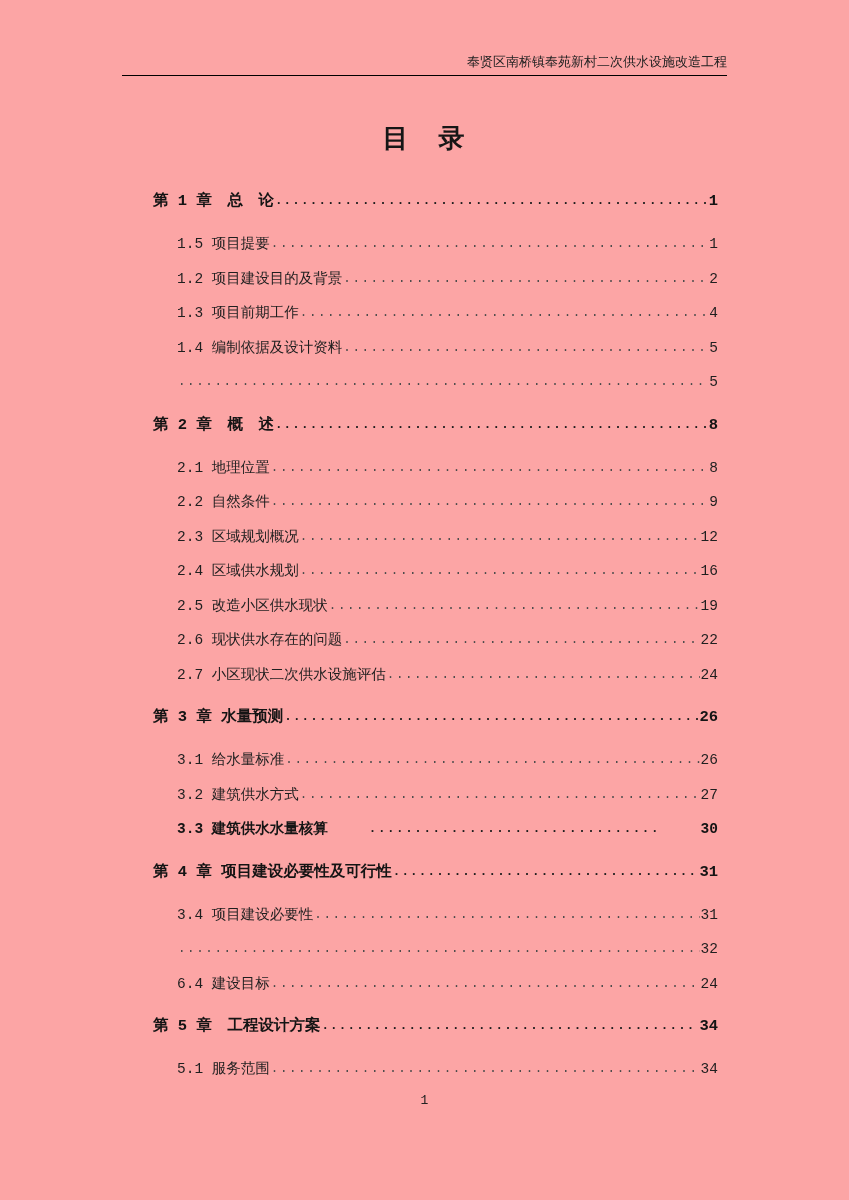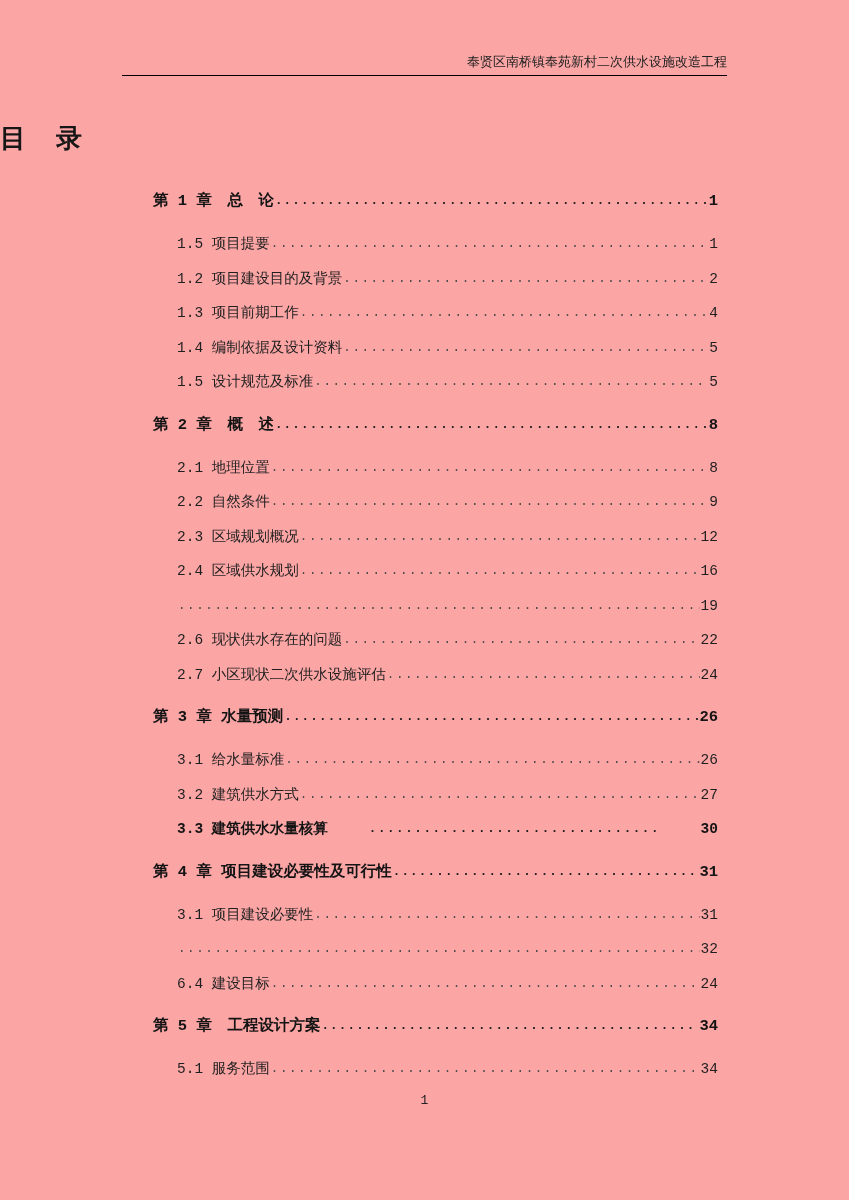--- a/index.html
+++ b/index.html
@@ -24,20 +24,21 @@
     color: #222;
     padding-bottom: 3px;
     border-bottom: 1.6px solid #000;
   }
   
   .doc-title {
     position: absolute;
     top: 126px;
     left: 0;
     right: 0;
+    text-align: center;
     font-size: 26px;
     line-height: 28px;
     font-weight: 600;
     color: #161616;
     letter-spacing: 2px;
   }
   
   .toc {
     position: absolute;
     top: 176px;
@@ -120,21 +121,20 @@
         <span class="label">1.3 项目前期工作</span>
         <span class="dots">............................................................................................................................................................................................................................................................................................................</span>
         <span class="pagenum">4</span>
       </div>
       <div class="row l2">
         <span class="label">1.4 编制依据及设计资料</span>
         <span class="dots">............................................................................................................................................................................................................................................................................................................</span>
         <span class="pagenum">5</span>
       </div>
       <div class="row l2">
-        <span class="label">1.5 设计规范及标准</span>
         <span class="dots">............................................................................................................................................................................................................................................................................................................</span>
         <span class="pagenum">5</span>
       </div>
       <div class="row l1">
         <span class="label">第 2 章　概　述</span>
         <span class="dots">............................................................................................................................................................................................................................................................................................................</span>
         <span class="pagenum">8</span>
       </div>
       <div class="row l2">
         <span class="label">2.1 地理位置</span>
@@ -150,20 +150,21 @@
         <span class="label">2.3 区域规划概况</span>
         <span class="dots">............................................................................................................................................................................................................................................................................................................</span>
         <span class="pagenum">12</span>
       </div>
       <div class="row l2">
         <span class="label">2.4 区域供水规划</span>
         <span class="dots">............................................................................................................................................................................................................................................................................................................</span>
         <span class="pagenum">16</span>
       </div>
       <div class="row l2">
+        <span class="label">2.5 改造小区供水现状</span>
         <span class="dots">............................................................................................................................................................................................................................................................................................................</span>
         <span class="pagenum">19</span>
       </div>
       <div class="row l2">
         <span class="label">2.6 现状供水存在的问题</span>
         <span class="dots">............................................................................................................................................................................................................................................................................................................</span>
         <span class="pagenum">22</span>
       </div>
       <div class="row l2">
         <span class="label">2.7 小区现状二次供水设施评估</span>
@@ -189,21 +190,21 @@
         <span class="label">3.3 建筑供水水量核算</span>
         <span class="dots">............................................................................................................................................................................................................................................................................................................</span>
         <span class="pagenum">30</span>
       </div>
       <div class="row l1">
         <span class="label">第 4 章 项目建设必要性及可行性</span>
         <span class="dots">............................................................................................................................................................................................................................................................................................................</span>
         <span class="pagenum">31</span>
       </div>
       <div class="row l2">
-        <span class="label">3.1 项目建设必要性</span>
+        <span class="label">3.4 项目建设必要性</span>
         <span class="dots">............................................................................................................................................................................................................................................................................................................</span>
         <span class="pagenum">31</span>
       </div>
       <div class="row l2">
         <span class="dots">............................................................................................................................................................................................................................................................................................................</span>
         <span class="pagenum">32</span>
       </div>
       <div class="row l2">
         <span class="label">6.4 建设目标</span>
         <span class="dots">............................................................................................................................................................................................................................................................................................................</span>

